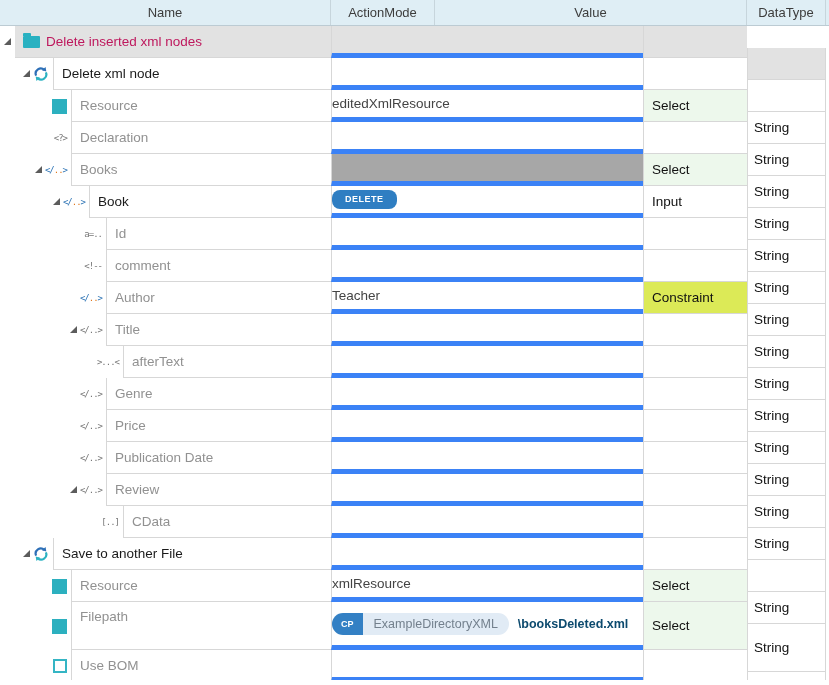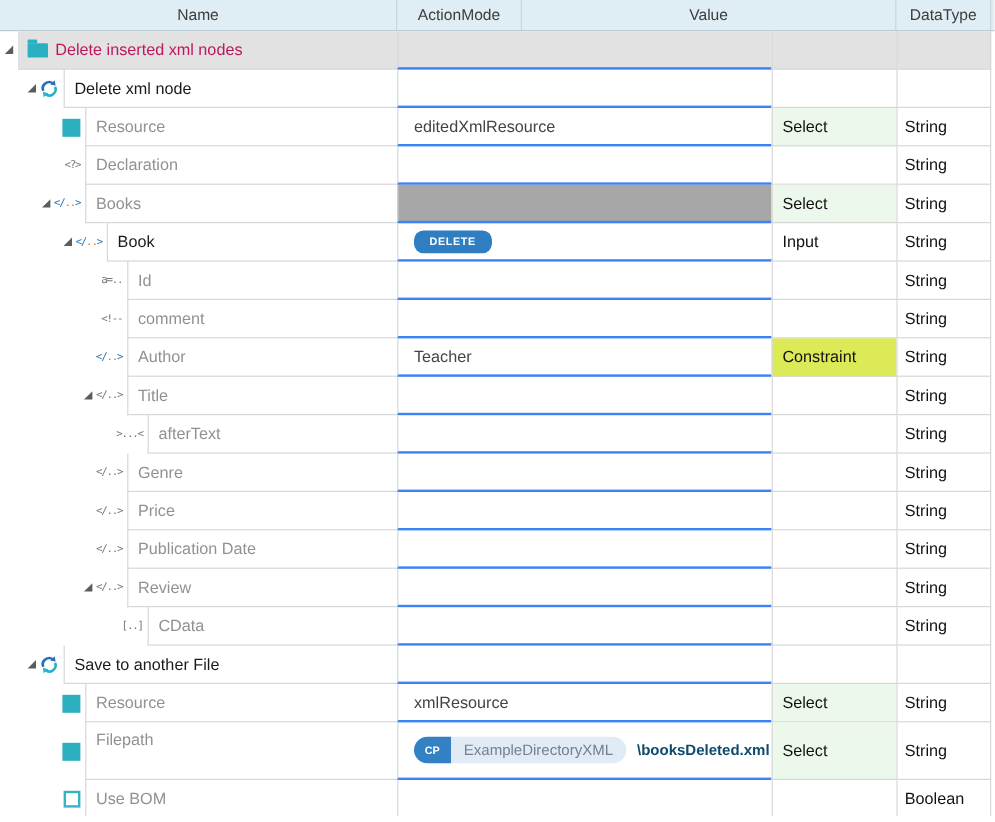--- a/index.html
+++ b/index.html
@@ -17,27 +17,27 @@
   .row { display:flex; height:32px; }
   .row.tall { height:48px; }
   .ncell { width:331px; display:flex; height:100%; }
   .gutter { display:flex; align-items:center; justify-content:flex-end; gap:3px; padding-right:4px; height:100%; }
   .lbox { flex:1; display:flex; align-items:center; padding-left:8px; height:100%;
           border-left:1px solid #d7d7d7; border-bottom:1px solid #d7d7d7;
           font-size:13.5px; color:#919191; overflow:hidden; white-space:nowrap; }
   .row.tall .lbox { align-items:flex-start; padding-top:7px; }
   .emph .lbox { color:#1a1a1a; }
 
-  .vcell { width:312px; height:100%; border-left:1px solid #d7d7d7; border-bottom:2px solid #3b82f6;
-           display:flex; align-items:center; padding:0 13px; font-size:13.5px; color:#444; overflow:hidden; }
+  .vcell { width:312px; height:100%; border-left:1px solid #d7d7d7; border-bottom:5px solid #3b82f6;
+           display:flex; align-items:center; padding:0 0; font-size:13.5px; color:#444; overflow:hidden; }
   .acell { width:104px; height:100%; border-left:1px solid #d7d7d7; border-bottom:1px solid #d7d7d7;
            display:flex; align-items:center; padding:0 8px; font-size:13.5px; color:#111; }
   .dcell { width:79px;  height:100%; border-left:1px solid #d7d7d7; border-bottom:1px solid #d7d7d7;
            border-right:1px solid #d7d7d7; display:flex; align-items:center; padding:0 6px;
-           font-size:13.5px; color:#111; }
+           font-size:13.5px; color:#111;margin-top:22px; }
 
   
   .section .lbox, .section .vcell, .section .acell, .section .dcell { background:#e2e2e2; }
   .section .lbox { border-left:none; color:#be185d; }
 
   
   .ac-green { background:#edf8ec; }
   .ac-lime  { background:#dcea57; }
   .v-grayfill { background:#a7a7a7; }
 

